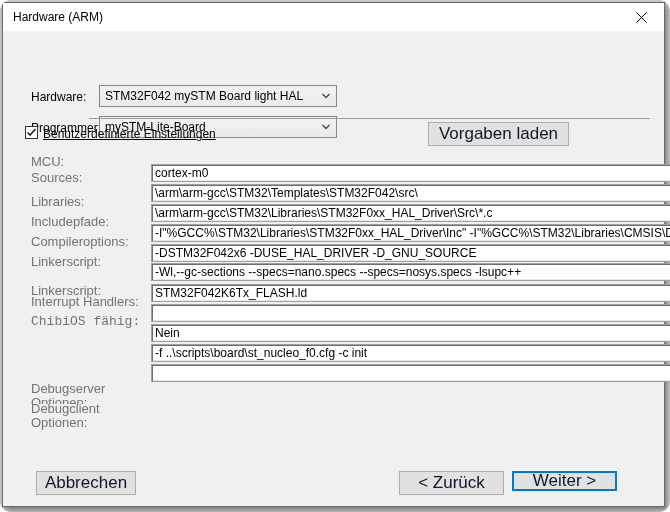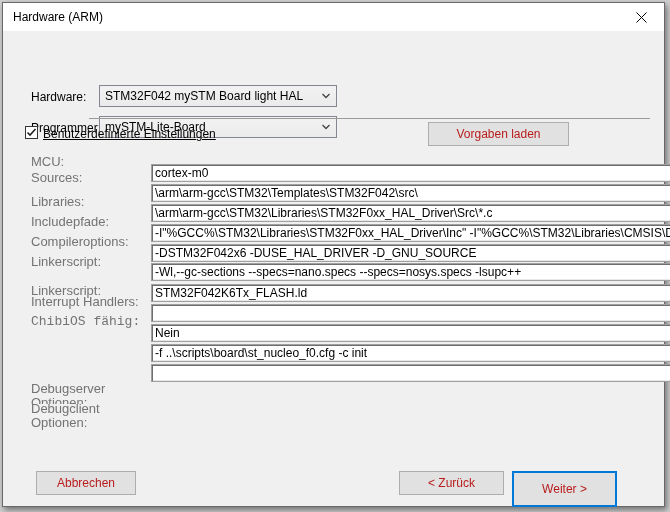--- a/index.html
+++ b/index.html
@@ -1,19 +1,19 @@
 <!DOCTYPE html>
 <html><head>
 <meta charset="utf-8">
 <style>
   * { margin:0; padding:0; box-sizing:border-box; }
   html,body { width:670px; height:512px; font-family:"Liberation Sans", sans-serif; }
   .backdrop {
     position:relative; width:670px; height:512px;
-    background:#cfcfcf; overflow:hidden;
+    background:#cfcfcf; overflow:hidden;border-radius:11px;
   }
   .window {
     position:absolute; left:2px; top:2px; width:663px; height:505px;
     background:#f0f0f0; border:1px solid #696969;
     box-shadow:2px 3px 6px rgba(0,0,0,.45);
   }
   .titlebar {
     position:absolute; left:0; top:0; right:0; height:28px;
     background:#ffffff; display:flex; align-items:center;
   }
@@ -37,21 +37,21 @@
 
   .separator { position:absolute; height:1px; background:#9b9b9b; }
 
   .checkbox {
     position:absolute; width:13px; height:13px; background:#fff;
     border:1px solid #333; display:flex; align-items:center; justify-content:center;
   }
 
   .btn {
     position:absolute; background:#e1e1e1; border:1px solid #adadad;
-    font-size:12px; color:#b91c1c; display:flex; align-items:center; justify-content:center;
+    font-size:17px; color:#0f172a; display:flex; align-items:center; justify-content:center;
     cursor:default;
   }
   .btn.default { border:1px solid #0078d7; box-shadow:inset 0 0 0 1px #0078d7; }
 
   .row-label { position:absolute; left:28px; font-size:13px; color:#737373; white-space:nowrap; }
   .row-label.two-line { line-height:14px; overflow:hidden;margin-top:48px; }
   .field-input {
     position:absolute; left:148px; width:585px; height:18px;
     background:#fff; border:1px solid #a0a0a0;
     box-shadow:inset 1px 1px 0 #6e6e6e, inset -1px -1px 0 #e8e8e8;
@@ -142,17 +142,17 @@
       <input class="field-input" style="top: 301px;" value="-f ..\scripts\board\st_nucleo_f0.cfg -c init">
 
       <div class="row-label two-line" style="top:323px; height:30px;">
         <div>Debugclient</div>
         <div>Optionen:</div>
       </div>
       <input class="field-input" style="top: 321px;" value="">
 
       <div class="btn" style="left:33px; top:440px; width:100px; height:24px;">Abbrechen</div>
       <div class="btn" style="left:396px; top:440px; width:105px; height:24px;">&lt; Zurück</div>
-      <div class="btn default" style="left:509px; top:440px; width:105px; height:36px;">Weiter &gt;</div>
+      <div class="btn default" style="left:509px; top:440px; width:105px; height:20px;">Weiter &gt;</div>
 
     </div>
   </div>
 </div>
 
 </body></html>

